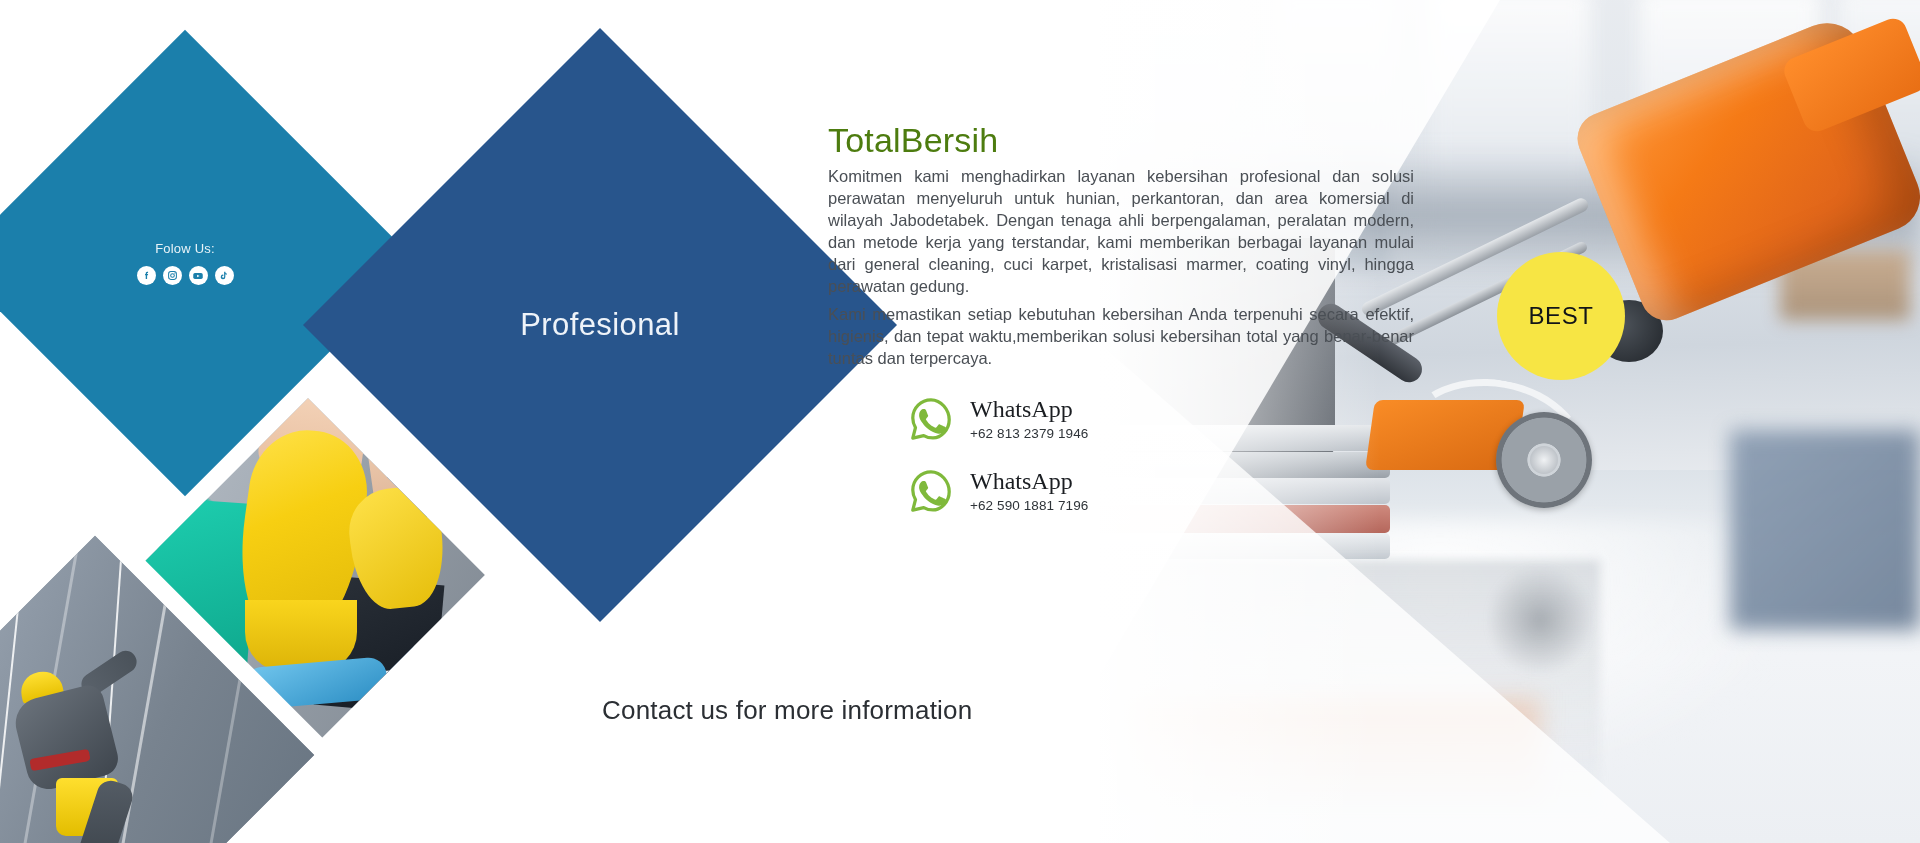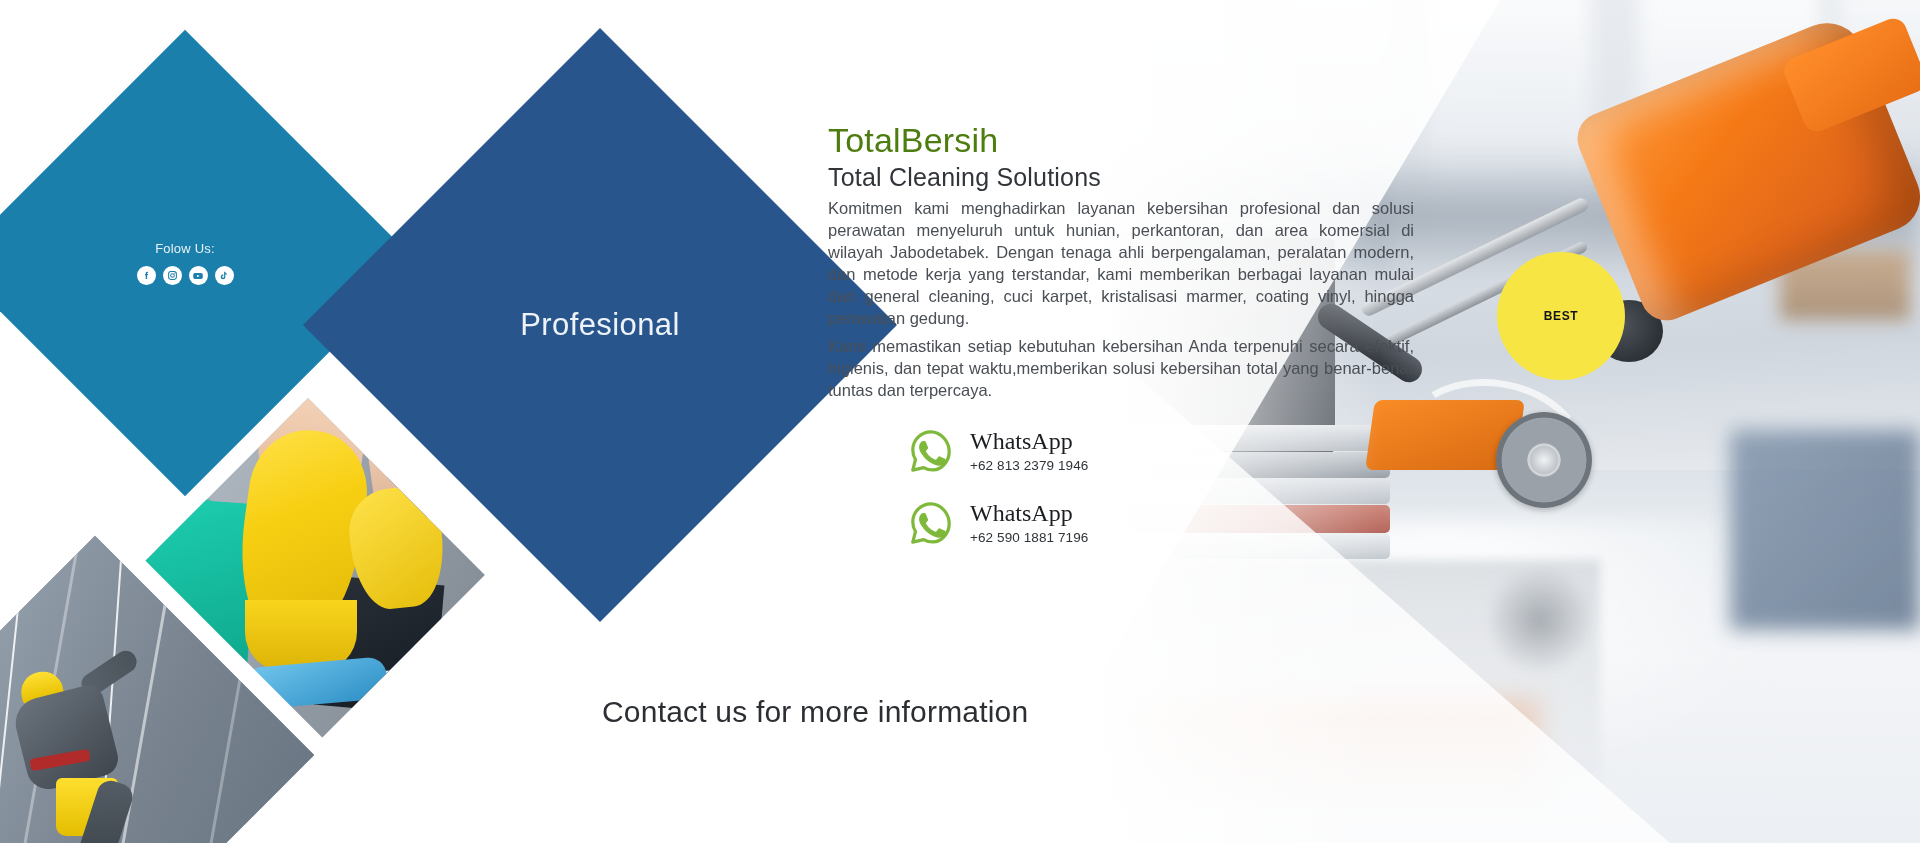--- a/index.html
+++ b/index.html
@@ -454,36 +454,36 @@
   .wa-text .wa-title {
     font-size: 24px; color: #1b1e22; font-weight: 400; line-height: 1.1; font-family: Liberation Serif, serif;
   }
   .wa-text .wa-num {
     font-size: 13.5px; color: #2f3439; margin-top: 3px; letter-spacing: .1px;
   }
 
   .contact-line {
     position: absolute;
     left: 602px; top: 695px;
-    font-size: 30px;
+    font-size: 26px;
     color: #2b2f34;
     letter-spacing: .2px;
   }
 
   
   .best-badge {
     position: absolute;
     left: 1497px; top: 252px;
     width: 128px; height: 128px;
     border-radius: 50%;
     background: #f7e544;
     display: flex; align-items: center; justify-content: center;
   }
   .best-badge span {
-    font-size: 12px; font-weight: bold; color: #111418; letter-spacing: .6px;
+    font-size: 24px; font-weight: normal; color: #111418; letter-spacing: .6px;
   }
 </style>
 </head>
 <body>
 
 <div id="poster">
 
   <div class="photo-right">
     <div class="pr-bg"></div>
     <div class="pr-win pr-w1"></div>
@@ -591,21 +591,20 @@
       <div class="worker-body"></div>
       <div class="worker-harness"></div>
       <div class="worker-bucket"></div>
       <div class="worker-leg"></div>
 
     </div>
   </div>
 
   <div class="content">
     <div class="brand">TotalBersih</div>
-    <div class="tagline">Total Cleaning Solutions</div>
     <p class="body-p">Komitmen kami menghadirkan layanan kebersihan profesional dan solusi perawatan menyeluruh untuk hunian, perkantoran, dan area komersial di wilayah Jabodetabek. Dengan tenaga ahli berpengalaman, peralatan modern, dan metode kerja yang terstandar, kami memberikan berbagai layanan mulai dari general cleaning, cuci karpet, kristalisasi marmer, coating vinyl, hingga perawatan gedung.</p>
     <p class="body-p">Kami memastikan setiap kebutuhan kebersihan Anda terpenuhi secara efektif, higienis, dan tepat waktu,memberikan solusi kebersihan total yang benar-benar tuntas dan terpercaya.</p>
 
     <div class="wa-list">
       <div class="wa-item">
         <span class="wa-ic">
           <svg width="46" height="46" viewBox="0 0 48 48">
             <path d="M24 4C13.5 4 5 12.5 5 23c0 3.6 1 7 2.8 9.9L5 44l11.4-2.7c2.8 1.6 6.1 2.5 9.6 2.5h.1C34.5 43.8 43 35.3 43 24.8 43 14.3 34.5 4 24 4z" fill="none" stroke="#7fb93b" stroke-width="3.4" stroke-linejoin="round"></path>
             <path d="M18.6 14.6c-.5-1.1-1-1.1-1.5-1.1h-1.3c-.45 0-1.2.17-1.83.85-.63.68-2.4 2.35-2.4 5.72s2.46 6.64 2.8 7.1c.34.45 4.76 7.6 11.75 10.35 5.8 2.28 6.99 1.83 8.25 1.72 1.26-.11 4.06-1.66 4.63-3.26.57-1.6.57-2.97.4-3.26-.17-.28-.63-.45-1.32-.8-.68-.34-4.06-2-4.7-2.23-.62-.23-1.08-.34-1.54.34-.45.68-1.76 2.23-2.16 2.68-.4.46-.8.51-1.49.17-.68-.34-2.88-1.06-5.5-3.39-2.03-1.81-3.4-4.05-3.8-4.73-.4-.68-.05-1.05.3-1.39.31-.3.68-.8 1.03-1.2.34-.4.45-.68.68-1.14.23-.46.11-.85-.06-1.2-.17-.34-1.5-3.7-2.05-5.05z" fill="#7fb93b"></path>
           </svg>

